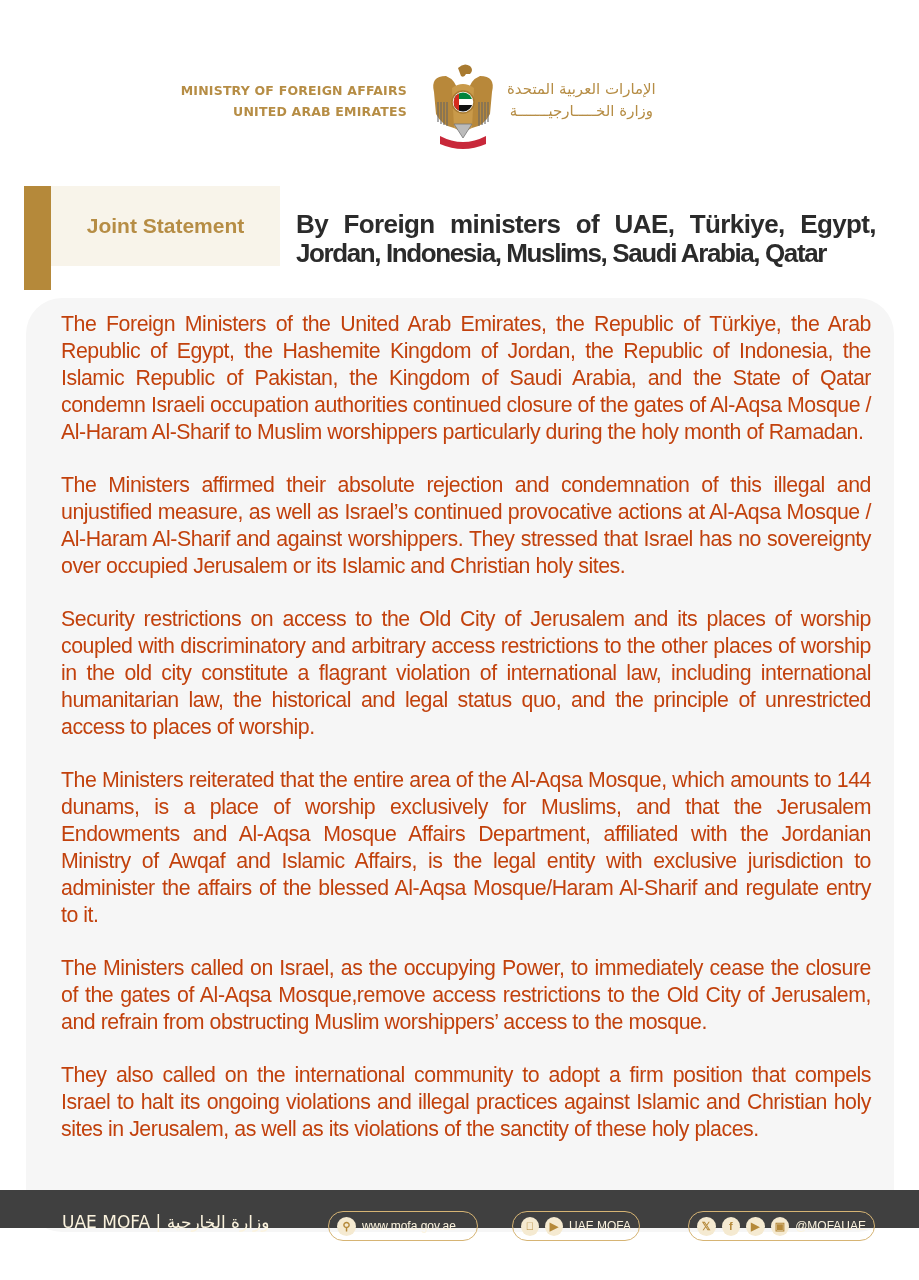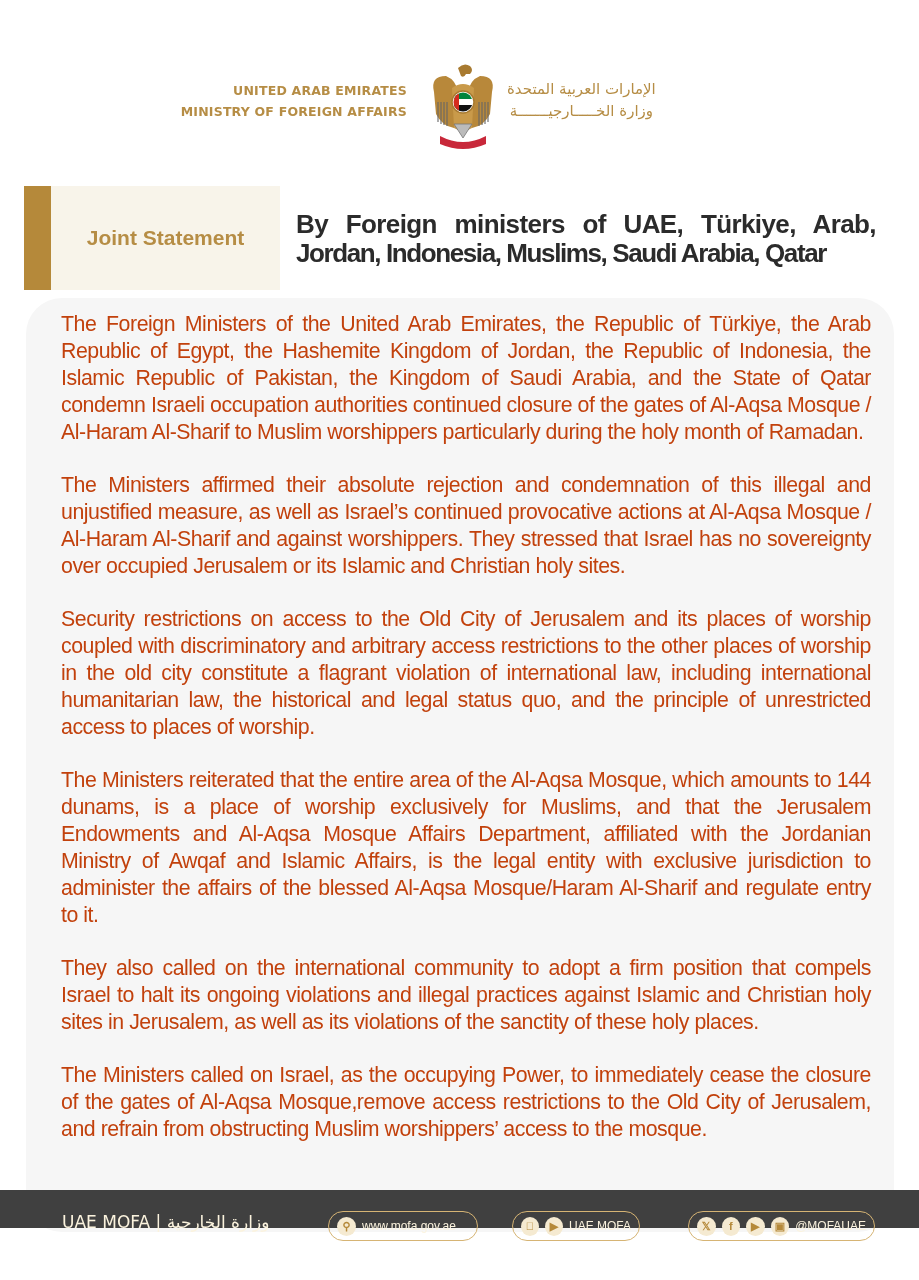--- a/index.html
+++ b/index.html
@@ -9,21 +9,21 @@
     
     .letterhead { position: absolute; left: 0; top: 58px; width: 919px; height: 100px; }
     .lh-en { position: absolute; right: 512px; top: 22px; text-align: right;
              font-family: "DejaVu Sans", sans-serif; font-weight: bold; color: #b68d45;
              font-size: 12.5px; line-height: 21px; letter-spacing: 0.2px; }
     .lh-ar { position: absolute; left: 507px; top: 20px; text-align: center; direction: rtl;
              font-family: "DejaVu Sans", sans-serif; color: #b68d45; font-size: 15px; line-height: 22px; }
     .emblem { position: absolute; left: 428px; top: 4px; width: 70px; height: 92px; }
 
     
-    .title-band { position: absolute; left: 24px; top: 186px; width: 256px; height: 104px;
+    .title-band { position: absolute; left: 24px; top: 186px; width: 256px; height: 80px;
                   background: #f8f4ea; }
     .title-band .bar { position: absolute; left: 0; top: 0; width: 27px; height: 104px; background: #b5893a; }
     .title-band .label { position: absolute; left: 27px; right: 0; top: 0; bottom: 0;
                          display: flex; align-items: center; justify-content: center;
                          color: #b68d45; font-weight: bold; font-size: 21px; }
     .headline { position: absolute; left: 296px; top: 210px; width: 580px;
                 font-weight: bold; color: #2b2b2b; font-size: 26px; line-height: 29px;
                 letter-spacing: -0.6px; }
     .headline .l1 { display: block; text-align: justify; text-align-last: justify; }
     .headline .l2 { display: block; letter-spacing: -1.4px; }
@@ -47,22 +47,22 @@
                 font-size: 11px; font-weight: bold; }
     .pill-web { left: 328px; width: 150px; }
     .pill-app { left: 512px; width: 128px; }
     .pill-social { left: 688px; width: 187px; }
   </style>
 </head>
 <body>
 
 <div class="letterhead">
   <div class="lh-en">
+    <div>MINISTRY OF FOREIGN AFFAIRS</div>
     <div>UNITED ARAB EMIRATES</div>
-    <div>MINISTRY OF FOREIGN AFFAIRS</div>
   </div>
   <svg class="emblem" viewBox="0 0 70 92">
 
     <path d="M30 6 Q36 0 42 4 Q46 8 42 12 L38 12 Q36 16 33 14 Z" fill="#a87a30"></path>
 
     <path d="M6 30 Q2 14 18 14 Q28 18 30 30 L26 66 Q14 64 8 52 Z" fill="#b8883a"></path>
     <path d="M64 30 Q68 14 52 14 Q42 18 40 30 L44 66 Q56 64 62 52 Z" fill="#b8883a"></path>
 
     <g stroke="#666" stroke-width="1.1">
       <line x1="10" y1="40" x2="10" y2="60"></line>
@@ -96,32 +96,32 @@
     <div>الإمارات العربية المتحدة</div>
     <div>وزارة الخـــــارجيـــــــة</div>
   </div>
 </div>
 
 <div class="title-band">
   <div class="bar"></div>
   <div class="label">Joint Statement</div>
 </div>
 <h1 class="headline">
-  <span class="l1">By Foreign ministers of UAE, Türkiye, Arab,</span>
+  <span class="l1">By Foreign ministers of UAE, Türkiye, Egypt,</span>
   <span class="l2">Jordan, Indonesia, Muslims, Saudi Arabia, Qatar</span>
 </h1>
 
 <div class="panel"></div>
 <div class="body-text">
   <p>The Foreign Ministers of the United Arab Emirates, the Republic of Türkiye, the Arab Republic of Egypt, the Hashemite Kingdom of Jordan, the Republic of Indonesia, the Islamic Republic of Pakistan, the Kingdom of Saudi Arabia, and the State of Qatar condemn Israeli occupation authorities continued closure of the gates of Al-Aqsa Mosque / Al-Haram Al-Sharif to Muslim worshippers particularly during the holy month of Ramadan.</p>
   <p>The Ministers affirmed their absolute rejection and condemnation of this illegal and unjustified measure, as well as Israel’s continued provocative actions at Al-Aqsa Mosque / Al-Haram Al-Sharif and against worshippers. They stressed that Israel has no sovereignty over occupied Jerusalem or its Islamic and Christian holy sites.</p>
   <p>Security restrictions on access to the Old City of Jerusalem and its places of worship coupled with discriminatory and arbitrary access restrictions to the other places of worship in the old city constitute a flagrant violation of international law, including international humanitarian law, the historical and legal status quo, and the principle of unrestricted access to places of worship.</p>
   <p>The Ministers reiterated that the entire area of the Al-Aqsa Mosque, which amounts to 144 dunams, is a place of worship exclusively for Muslims, and that the Jerusalem Endowments and Al-Aqsa Mosque Affairs Department, affiliated with the Jordanian Ministry of Awqaf and Islamic Affairs, is the legal entity with exclusive jurisdiction to administer the affairs of the blessed Al-Aqsa Mosque/Haram Al-Sharif and regulate entry to it.</p>
+  <p>The Ministers called on Israel, as the occupying Power, to immediately cease the closure of the gates of Al-Aqsa Mosque,remove access restrictions to the Old City of Jerusalem, and refrain from obstructing Muslim worshippers’ access to the mosque.</p>
   <p>They also called on the international community to adopt a firm position that compels Israel to halt its ongoing violations and illegal practices against Islamic and Christian holy sites in Jerusalem, as well as its violations of the sanctity of these holy places.</p>
-  <p>The Ministers called on Israel, as the occupying Power, to immediately cease the closure of the gates of Al-Aqsa Mosque,remove access restrictions to the Old City of Jerusalem, and refrain from obstructing Muslim worshippers’ access to the mosque.</p>
 </div>
 
 <div class="footer">
   <div class="f-brand">UAE MOFA | وزارة الخارجية</div>
 
   <div class="pill pill-web">
     <span class="ic">⚲</span>
     <span>www.mofa.gov.ae</span>
   </div>
 

